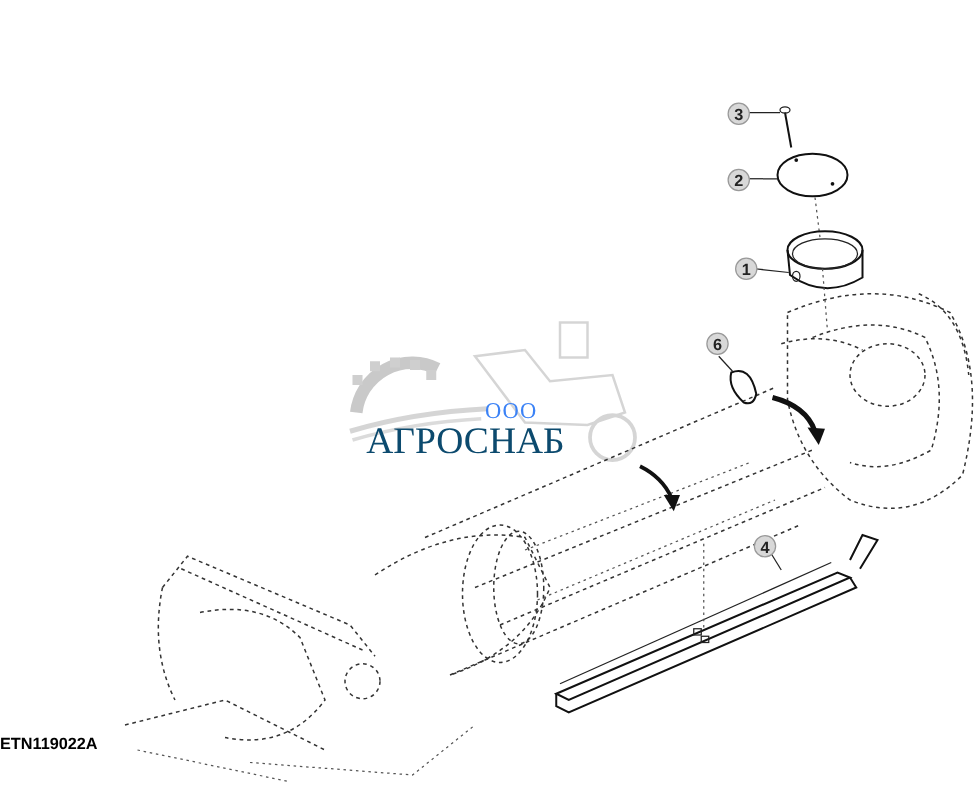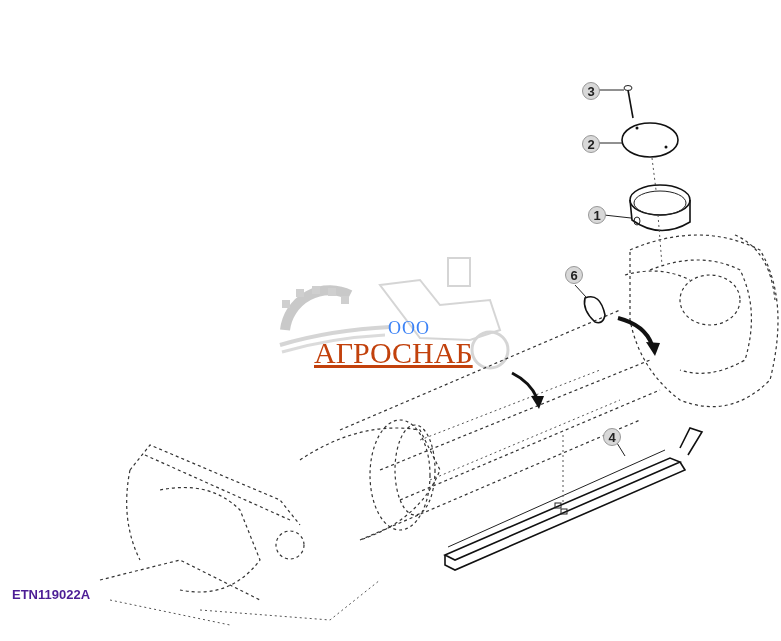--- a/index.html
+++ b/index.html
@@ -1,22 +1,22 @@
 <!DOCTYPE html>
 <html><head>
 <meta charset="utf-8">
 <style>
   html,body{margin:0;padding:0;background:#fff;}
   body{width:781px;height:641px;position:relative;overflow:hidden;font-family:"Liberation Sans",sans-serif;}
   #diagram{position:absolute;left:0;top:0;width:781px;height:641px;}
   .callout{position:absolute;width:16px;height:16px;border-radius:50%;background:#d8d8d8;border:1px solid #999;
     font:bold 13px "Liberation Sans",sans-serif;color:#222;display:flex;align-items:center;justify-content:center;line-height:1;}
-  .figid{position:absolute;left:12px;top:587px;font:bold 13px "Liberation Sans",sans-serif;color:#4c1d95;}
+  .figid{position:absolute;left:0;top:587px;font:bold 13px "Liberation Sans",sans-serif;color:#000000;}
   .wm-ooo{position:absolute;left:388px;top:318px;font:18px "Liberation Serif",serif;color:#3b82f6;letter-spacing:1px;}
-  .wm-name{position:absolute;left:314px;top:336px;font:30px "Liberation Serif",serif;color:#c2410c;letter-spacing:0px;text-decoration:underline;}
+  .wm-name{position:absolute;left:293px;top:336px;font:30px "Liberation Serif",serif;color:#0c4a6e;letter-spacing:0px;}
   .dash{fill:none;stroke:#333;stroke-width:1.2;stroke-dasharray:3 3;}
   .dashl{fill:none;stroke:#555;stroke-width:1;stroke-dasharray:2 3;}
   .solid{fill:none;stroke:#111;stroke-width:1.6;}
   .thin{fill:none;stroke:#222;stroke-width:1;}
   .leader{stroke:#222;stroke-width:1;fill:none;}
 </style>
 </head>
 <body>
 
 <svg id="diagram" viewBox="0 0 781 641" xmlns="http://www.w3.org/2000/svg">

